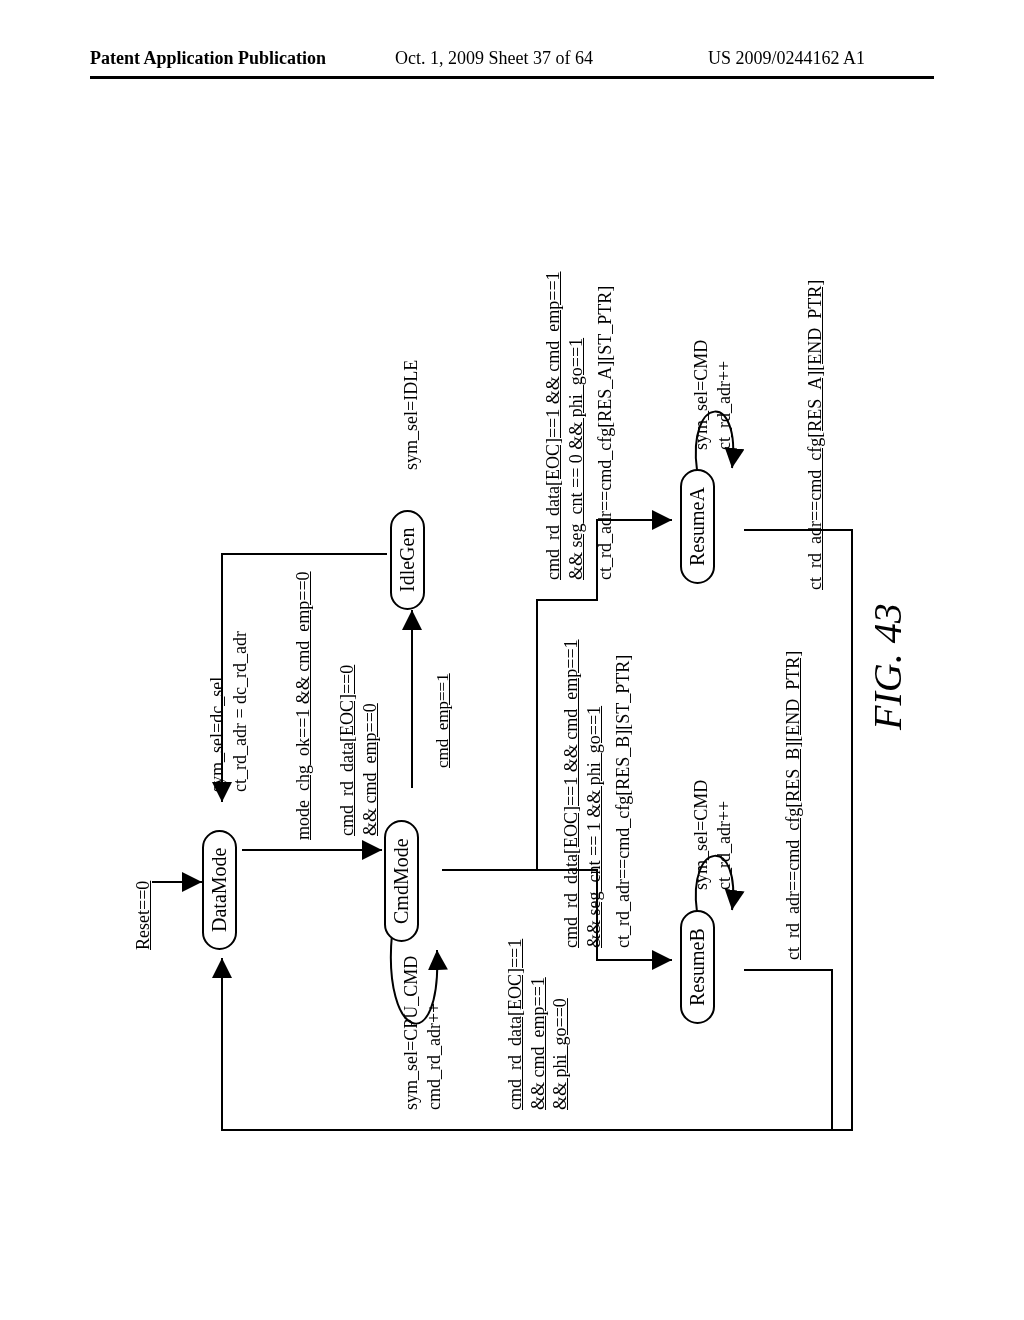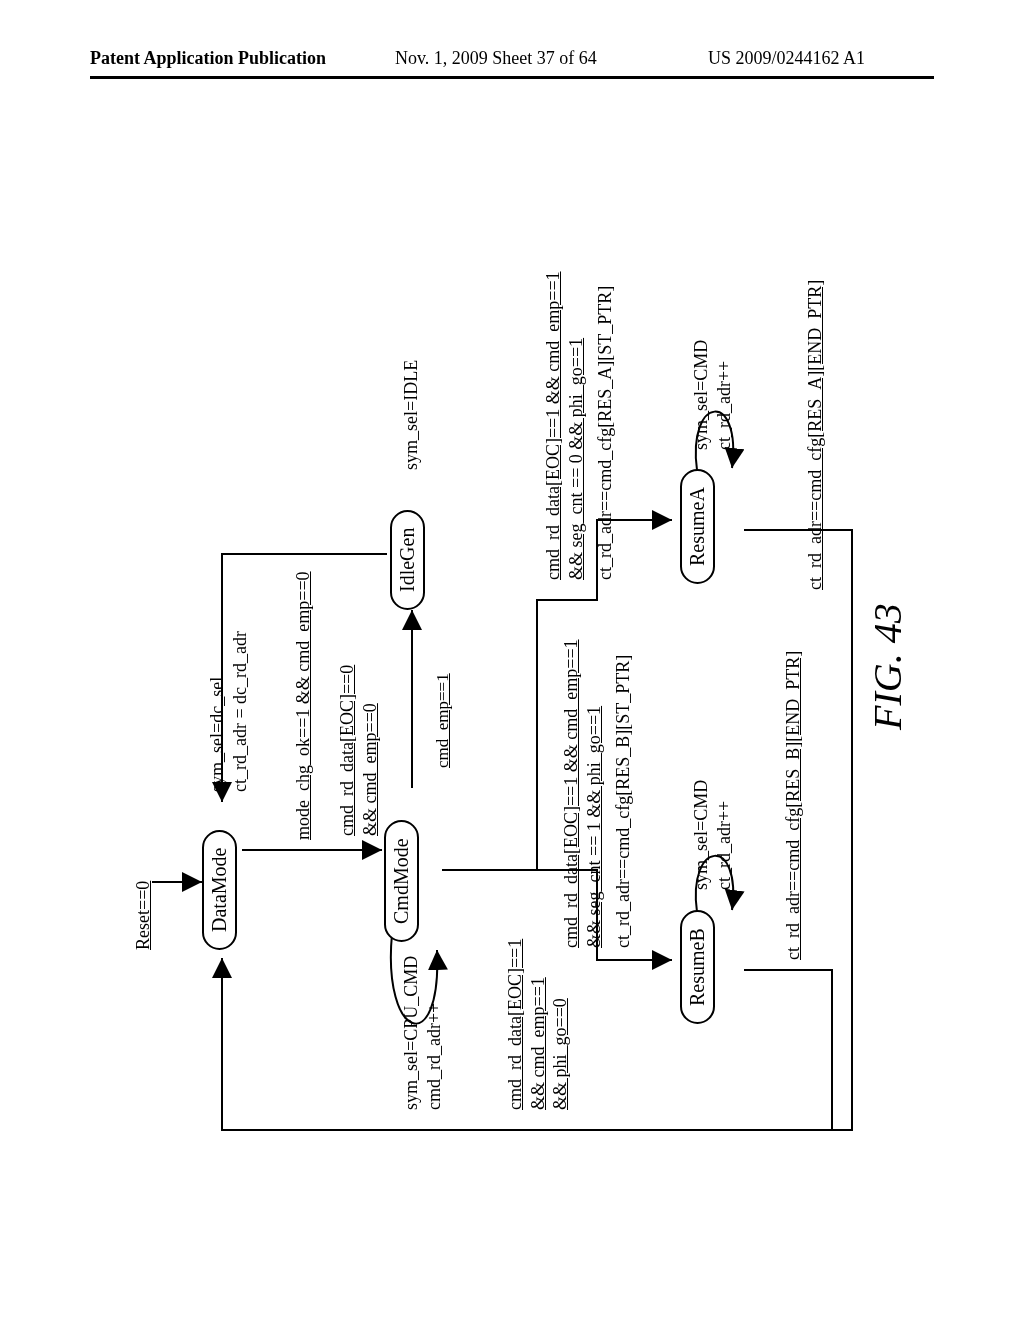--- a/index.html
+++ b/index.html
@@ -79,21 +79,21 @@
     font-size: 40px;
     font-family: "Brush Script MT", "Comic Sans MS", cursive;
   }
 </style>
 </head>
 <body>
 
 <div class="page">
   <div class="header">
     <div class="left">Patent Application Publication</div>
-    <div class="mid">Nov. 1, 2009   Sheet 37 of 64</div>
+    <div class="mid">Oct. 1, 2009   Sheet 37 of 64</div>
     <div class="right">US 2009/0244162 A1</div>
   </div>
   <div class="header-rule"></div>
 
   <div class="diagram-wrap">
     <div class="diagram">
 
       <svg viewBox="0 0 1020 760">
         <defs>
           <marker id="ah" markerWidth="12" markerHeight="12" refX="10" refY="5" orient="auto">

